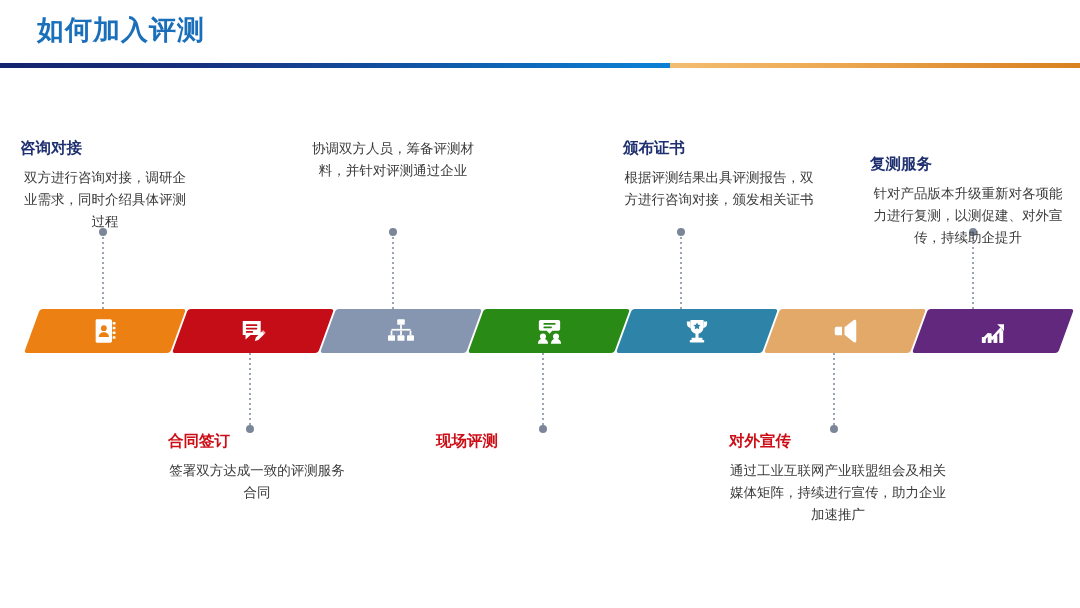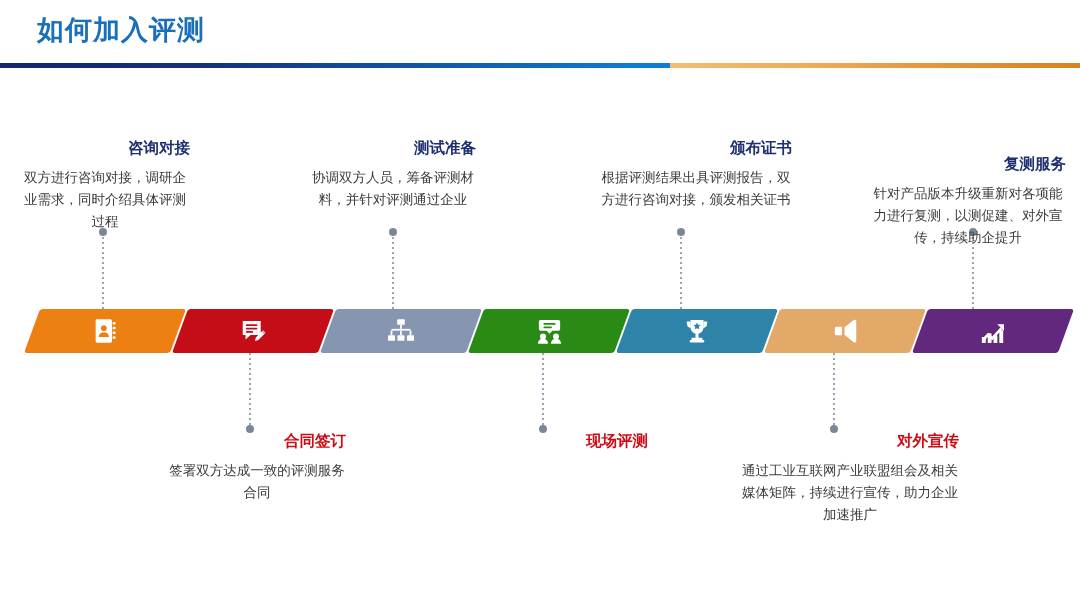--- a/index.html
+++ b/index.html
@@ -105,21 +105,21 @@
   .connector.up .dot { top: -4px; }
   .connector.down .dot { bottom: -4px; }
 
   
   .callout {
     position: absolute;
   }
   .callout .co-title {
     font-size: 15.5px;
     font-weight: bold;
-    text-align: right;
+    text-align: left;
     margin-bottom: 8px;
     white-space: nowrap;
   }
   .callout.top .co-title { color: #1f3070; }
   .callout.bottom .co-title { color: #cc0d15; }
 
   .callout .co-body {
     font-size: 13.5px;
     line-height: 1.62;
     color: #3b3b3b;
@@ -264,39 +264,38 @@
   </div>
 
 </div>
 
 <div class="callout top" style="left:20px; top:138px; width:170px;">
   <div class="co-title">咨询对接</div>
   <div class="co-body">双方进行咨询对接，调研企业需求，同时介绍具体评测过程</div>
 </div>
 
 <div class="callout top" style="left:310px; top:138px; width:166px;">
-  <div class="co-title">测试准备</div>
   <div class="co-body">协调双方人员，筹备评测材料，并针对评测通过企业</div>
 </div>
 
-<div class="callout top" style="left:600px; top:138px; width:192px;">
+<div class="callout top" style="left:623px; top:138px; width:192px;">
   <div class="co-title">颁布证书</div>
   <div class="co-body">根据评测结果出具评测报告，双方进行咨询对接，颁发相关证书</div>
 </div>
 
 <div class="callout top" style="left:870px; top:154px; width:196px;">
   <div class="co-title">复测服务</div>
   <div class="co-body">针对产品版本升级重新对各项能力进行复测，以测促建、对外宣传，持续助企提升</div>
 </div>
 
 <div class="callout bottom" style="left:168px; top:431px; width:178px;">
   <div class="co-title">合同签订</div>
   <div class="co-body">签署双方达成一致的评测服务合同</div>
 </div>
 
 <div class="callout bottom" style="left:436px; top:431px; width:212px;">
   <div class="co-title">现场评测</div>
 </div>
 
-<div class="callout bottom" style="left:729px; top:431px; width:218px;margin-left:12px;">
+<div class="callout bottom" style="left:729px; top:431px; width:218px;">
   <div class="co-title">对外宣传</div>
   <div class="co-body">通过工业互联网产业联盟组会及相关媒体矩阵，持续进行宣传，助力企业加速推广</div>
 </div>
 
 </body></html>

